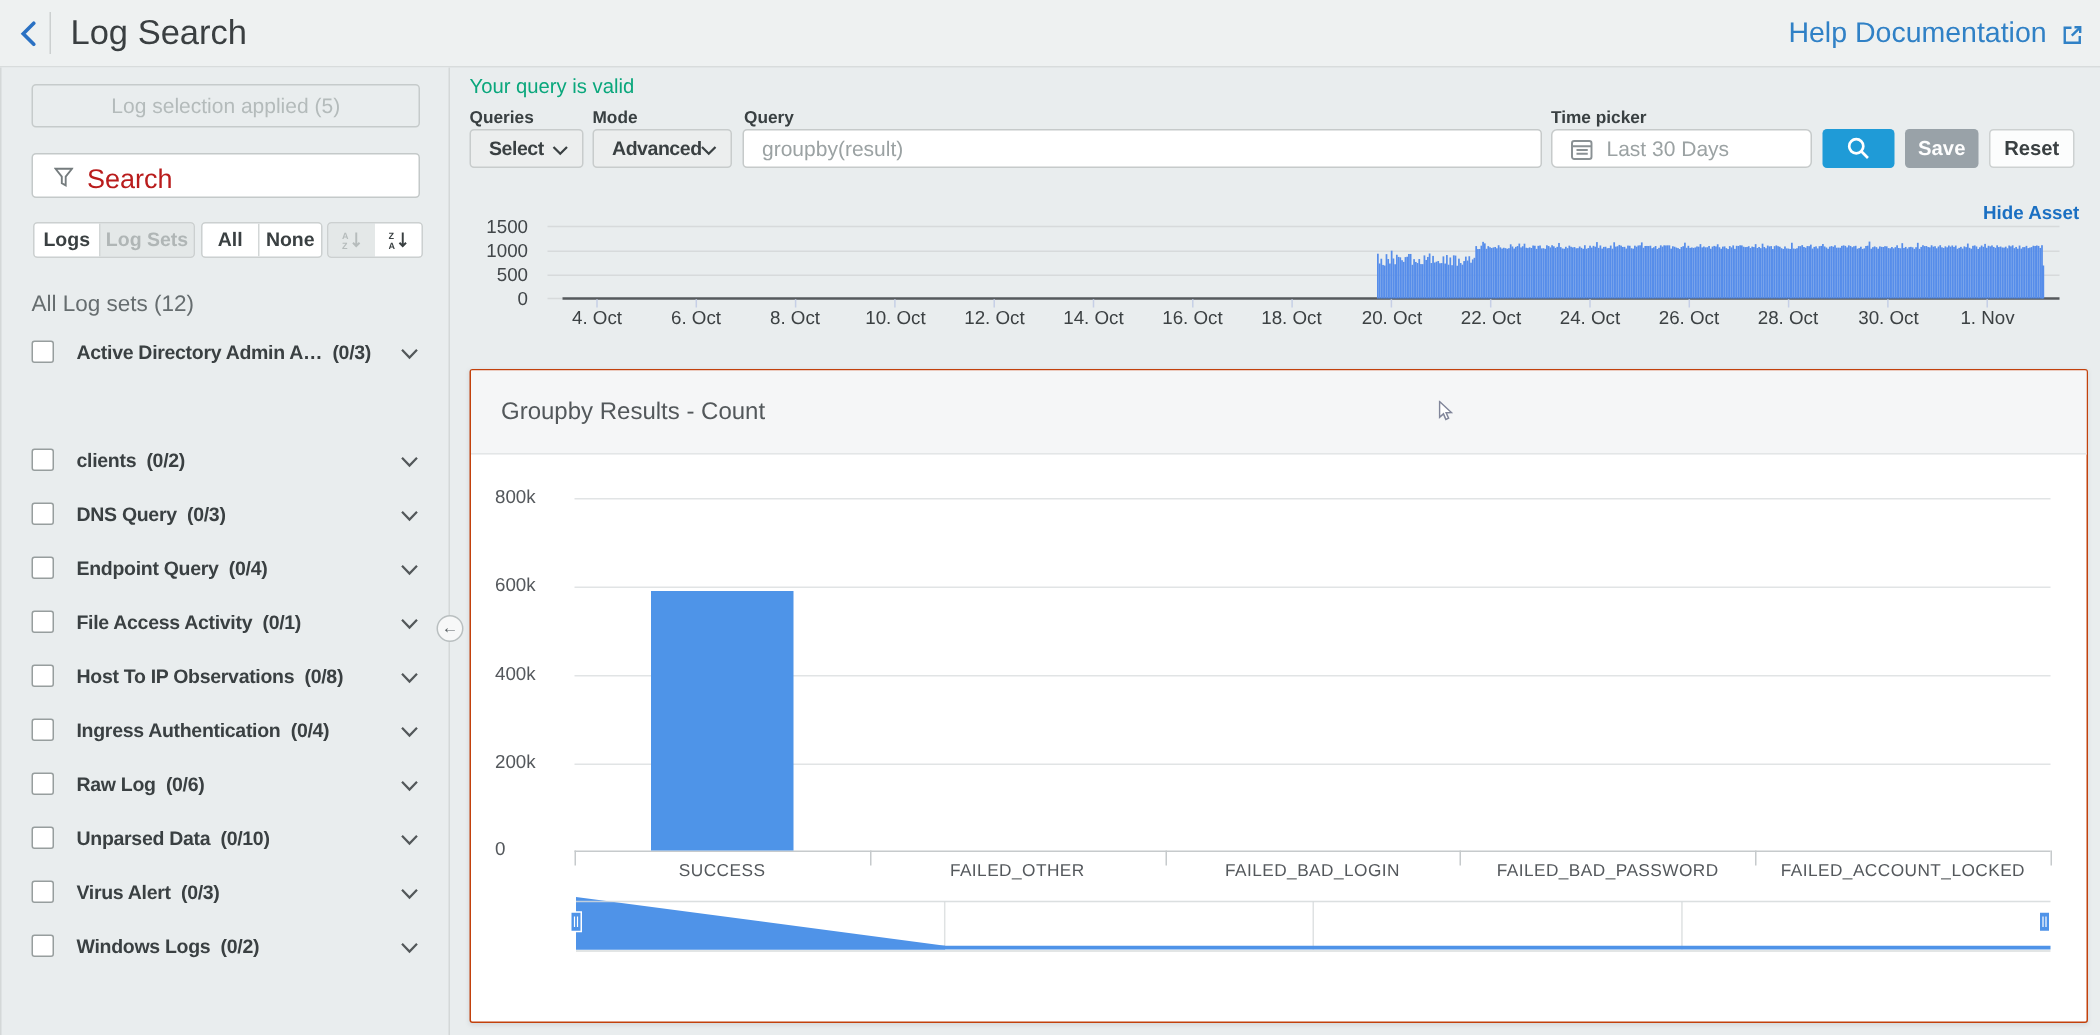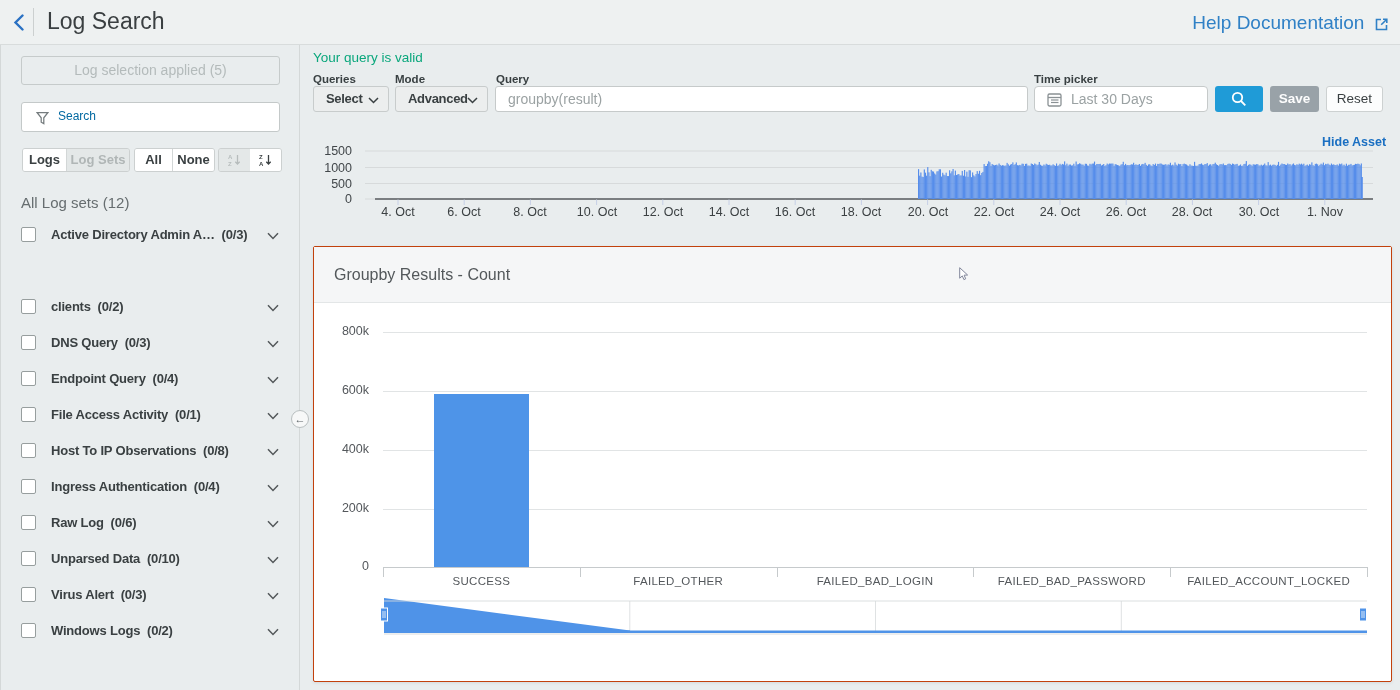--- a/index.html
+++ b/index.html
@@ -6,21 +6,21 @@
 .abs{position:absolute}
 
 #hdr{position:absolute;left:0;top:0;width:1400px;height:45px;background:#eef1f1;border-bottom:1px solid #d8dcdc}
 #hdr .title{position:absolute;left:47px;top:8px;font-size:23px;color:#3a3f41}
 #hdr .vdiv{position:absolute;left:33px;top:8px;width:1px;height:28px;background:#ccd0d0}
 #help{position:absolute;right:12px;top:12px;font-size:19px;color:#3081c6}
 
 #side{position:absolute;left:0;top:45px;width:300px;height:645px;background:#e9edee;border-right:1px solid #d4d8d8;border-left:1px solid #d4d8d8}
 #selbtn{position:absolute;left:20px;top:11px;width:259px;height:29px;border:1px solid #c6cbcb;border-radius:3px;color:#b4bbbb;font-size:14px;text-align:center;line-height:27px}
 #sbox{position:absolute;left:20px;top:57px;width:259px;height:30px;background:#fff;border:1px solid #c4c9c9;border-radius:3px}
-#sbox .ph{position:absolute;left:36px;top:6px;font-size:12px;color:#0369a1}
+#sbox .ph{position:absolute;left:36px;top:6px;font-size:18px;color:#b91c1c}
 .bgrp{position:absolute;top:103px;height:24px;border:1px solid #ccd0d0;border-radius:3px;overflow:hidden;display:flex}
 .bgrp span{display:inline-block;height:22px;line-height:22px;text-align:center}
 .bseg{background:#fff;color:#3a4042;font-weight:bold;font-size:13px}
 .bsegd{background:#e4e8e8;color:#b0b6b6;font-weight:bold;font-size:13px;border-left:1px solid #d3d7d7}
 #loghead{position:absolute;left:20px;top:149px;font-size:15px;color:#666d6f}
 .item{position:absolute;left:0;width:300px;height:36px}
 .cb{position:absolute;left:20px;top:10px;width:15px;height:15px;background:#fff;border:1.5px solid #979e9e;border-radius:2px}
 .cb.on{border-color:#2278d0}
 .cb svg{position:absolute;left:0.5px;top:1px}
 .item .lbl{position:absolute;left:50px;top:10px;font-size:13px;font-weight:600;color:#3a4042;letter-spacing:-0.2px}
@@ -28,30 +28,30 @@
 #collapser{position:absolute;left:290px;top:365px;width:18px;height:18px;border-radius:50%;background:#f7f8f8;border:1px solid #b9bfc0;color:#5c6366;font-size:11px;text-align:center;line-height:16px}
 
 #valid{position:absolute;left:313px;top:50px;font-size:13.5px;color:#0aa77c}
 .flab{position:absolute;top:73px;font-size:11.5px;font-weight:bold;color:#394042}
 .ctrl{position:absolute;top:86px;height:26px;border-radius:3px}
 .drop{background:#eceeee;border:1px solid #c8cccc;color:#3a4042;font-size:13px;font-weight:bold;letter-spacing:-0.3px;line-height:24px;padding-left:12px}
 .drop svg{position:absolute;right:9px;top:10px}
 .inp{background:#fff;border:1px solid #c6caca;color:#9ba2a3;font-size:14px;line-height:24px;padding-left:12px}
 #searchbtn{left:1215px;width:48px;background:#1f9bd7;border:none}
 #savebtn{left:1270px;width:49px;background:#99a2a8;border:none;color:#fdfdfd;font-weight:bold;font-size:13.5px;text-align:center;line-height:26px}
-#resetbtn{left:1326px;width:57px;background:#fcfdfd;border:1px solid #cdd1d1;color:#3a4042;font-weight:normal;font-size:13.5px;text-align:center;line-height:24px}
+#resetbtn{left:1326px;width:57px;background:#fcfdfd;border:1px solid #cdd1d1;color:#3a4042;font-weight:bold;font-size:13.5px;text-align:center;line-height:24px}
 
 #hidechart{position:absolute;left:1322px;top:135px;font-size:12.5px;font-weight:bold;color:#1a6fc2}
 #tl{position:absolute;left:300px;top:130px}
 .dlab{position:absolute;top:205px;width:66px;text-align:center;font-size:12.5px;color:#3c4143}
 
 #card{position:absolute;left:313px;top:246px;width:1079px;height:436px;background:#fff;border:1px solid #c2410c;border-radius:2px;box-shadow:0 1px 3px rgba(120,130,140,.18)}
 #cardhd{position:absolute;left:0;top:0;width:100%;height:56px;background:#f5f6f7;border-bottom:1px solid #e3e6e7}
 #cardhd .t{position:absolute;left:20px;top:19px;font-size:16px;color:#53585b}
-.gylab{position:absolute;left:0;width:55px;text-align:right;font-size:12.5px;color:#54585c}
+.gylab{position:absolute;left:16px;width:55px;font-size:12.5px;color:#54585c}
 .ggrid{position:absolute;left:69px;width:984px;height:1px;background:#e1e4e5}
 #gaxis{position:absolute;left:69px;top:320px;width:984px;height:1px;background:#c6cacc}
 .gtick{position:absolute;top:320px;width:1px;height:10px;background:#c6cacc}
 #gbar{position:absolute;left:120px;top:147px;width:95px;height:173px;background:#4e94e8}
 .gcat{position:absolute;top:328px;text-align:center;font-size:11.5px;color:#54585c;letter-spacing:.3px}
 </style></head>
 <body>
 <div id="hdr">
  <svg class="abs" style="left:13px;top:14px" width="12" height="17" viewBox="0 0 12 17">
       <path d="M9.5 1.5 L2.5 8.5 L9.5 15.5" fill="none" stroke="#2a71c3" stroke-width="2.4" stroke-linecap="round"></path>

